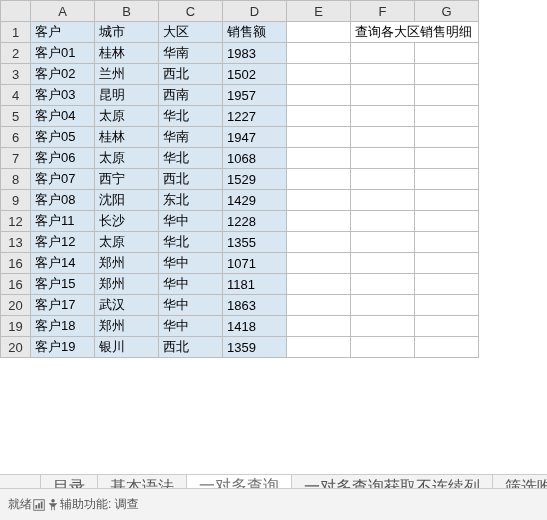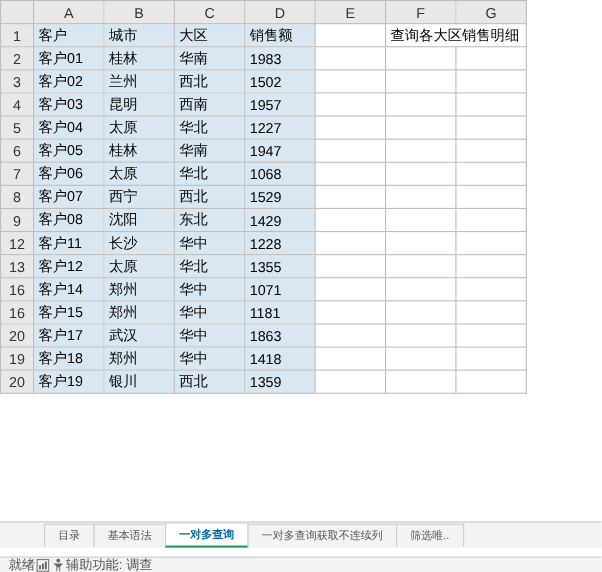--- a/index.html
+++ b/index.html
@@ -6,24 +6,24 @@
 body{font-family:"Microsoft YaHei",Arial,sans-serif;font-size:13px;background:#fff;width:547px;height:520px;overflow:hidden;position:relative}
 .grid{border-collapse:collapse;table-layout:fixed}
 .grid th,.grid td{border:1px solid #bdbdbd;height:21px;padding:0 4px;white-space:nowrap;overflow:hidden;text-align:left;vertical-align:middle}
 .grid th{background:#e8e8e8;font-weight:normal;text-align:center;color:#333}
 .grid .corner{background:#e8e8e8;width:30px}
 .grid .ch{width:64px}
 .grid .rh{background:#e8e8e8;text-align:center;color:#333;width:30px}
 .sel{background:#d9e7f3}
 .num{text-align:right}
 .note{text-align:center}
-.tabs{position:absolute;bottom:22px;left:0;right:0;height:24px;display:flex;align-items:center;background:#f3f3f3;border-top:1px solid #ccc;font-size:10px;padding-left:40px;overflow:hidden}
+.tabs{position:absolute;bottom:22px;left:0;right:0;height:24px;display:flex;align-items:center;background:#f3f3f3;border-top:1px solid #ccc;font-size:16px;padding-left:40px;overflow:hidden}
 .tab{padding:3px 12px;border:1px solid #ccc;border-bottom:none;background:#f3f3f3;color:#555;cursor:pointer;margin-right:-1px;white-space:nowrap}
-.tab.active{background:#fff;border-bottom:2px solid #1a9850;color:#0369a1;font-weight:bold}
-.status{position:absolute;bottom:0;left:0;right:0;height:14px;background:#f3f3f3;border-top:1px solid #ccc;display:flex;align-items:center;font-size:12px;color:#555;padding:0 8px;gap:0}
+.tab.active{background:#fff;border-bottom:2px solid #1a9850;color:#737373;font-weight:normal}
+.status{position:absolute;bottom:0;left:0;right:0;height:32px;background:#f3f3f3;border-top:1px solid #ccc;display:flex;align-items:center;font-size:12px;color:#555;padding:0 8px;gap:0}
 .status .icon{width:14px;height:14px;display:inline-block;vertical-align:middle}
 .grid-wrap{height:472px;overflow:hidden}
 </style>
 </head>
 <body>
 
 <div class="grid-wrap">
 <table class="grid">
 <thead>
 <tr>

